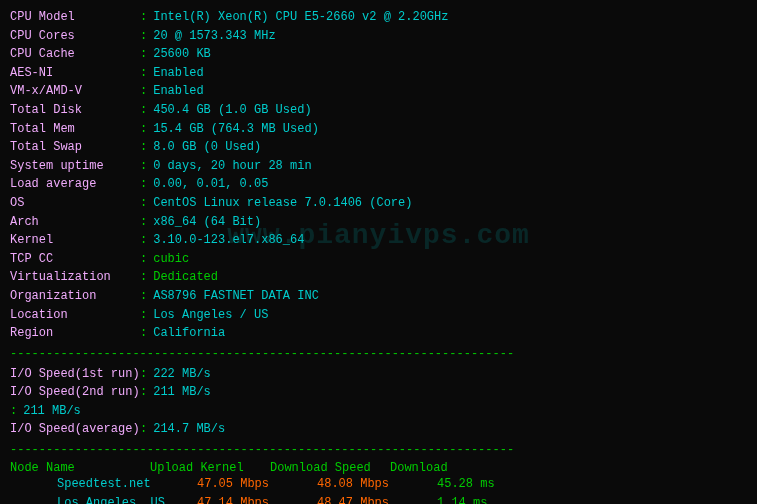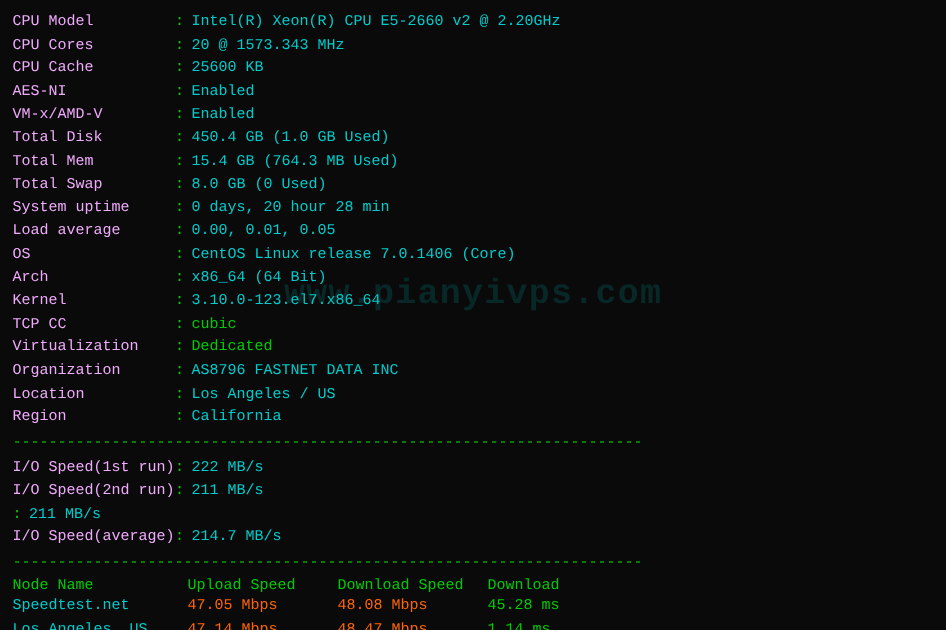--- a/index.html
+++ b/index.html
@@ -49,20 +49,21 @@
       color: #00cc00;
       gap: 0;
     }
     .net-col-name { min-width: 140px; }
     .net-col-upload { min-width: 120px; }
     .net-col-download { min-width: 120px; }
     .net-col-latency { min-width: 100px; }
     .net-row {
       display: flex;
       line-height: 1.55;
+      margin-left: 47px;
     }
     .net-row .node-name { color: #00cccc; min-width: 140px; }
     .net-row .upload-val { color: #ff6600; min-width: 120px; }
     .net-row .download-val { color: #ff6600; min-width: 120px; }
     .net-row .latency-val { color: #00cc00; min-width: 100px; }
     .watermark {
       position: absolute;
       top: 220px;
       left: 50%;
       transform: translateX(-50%);
@@ -195,21 +196,21 @@
         <span class="info-sep"> : </span>
         <span class="info-value">214.7 MB/s</span>
       </div>
     </div>
 
   <div class="divider" id="div2">----------------------------------------------------------------------</div>
 
   <div>
     <div class="network-header">
       <span class="net-col-name">Node Name</span>
-      <span class="net-col-upload">Upload Speed</span>
+      <span class="net-col-upload">Upload Kernel</span>
       <span class="net-col-download">Download Speed</span>
       <span class="net-col-latency">Download</span>
     </div>
     <div id="netrows">
         <div class="net-row">
           <span class="node-name">Speedtest.net</span>
           <span class="upload-val">47.05 Mbps</span>
           <span class="download-val">48.08 Mbps</span>
           <span class="latency-val">45.28 ms</span>
         </div>

